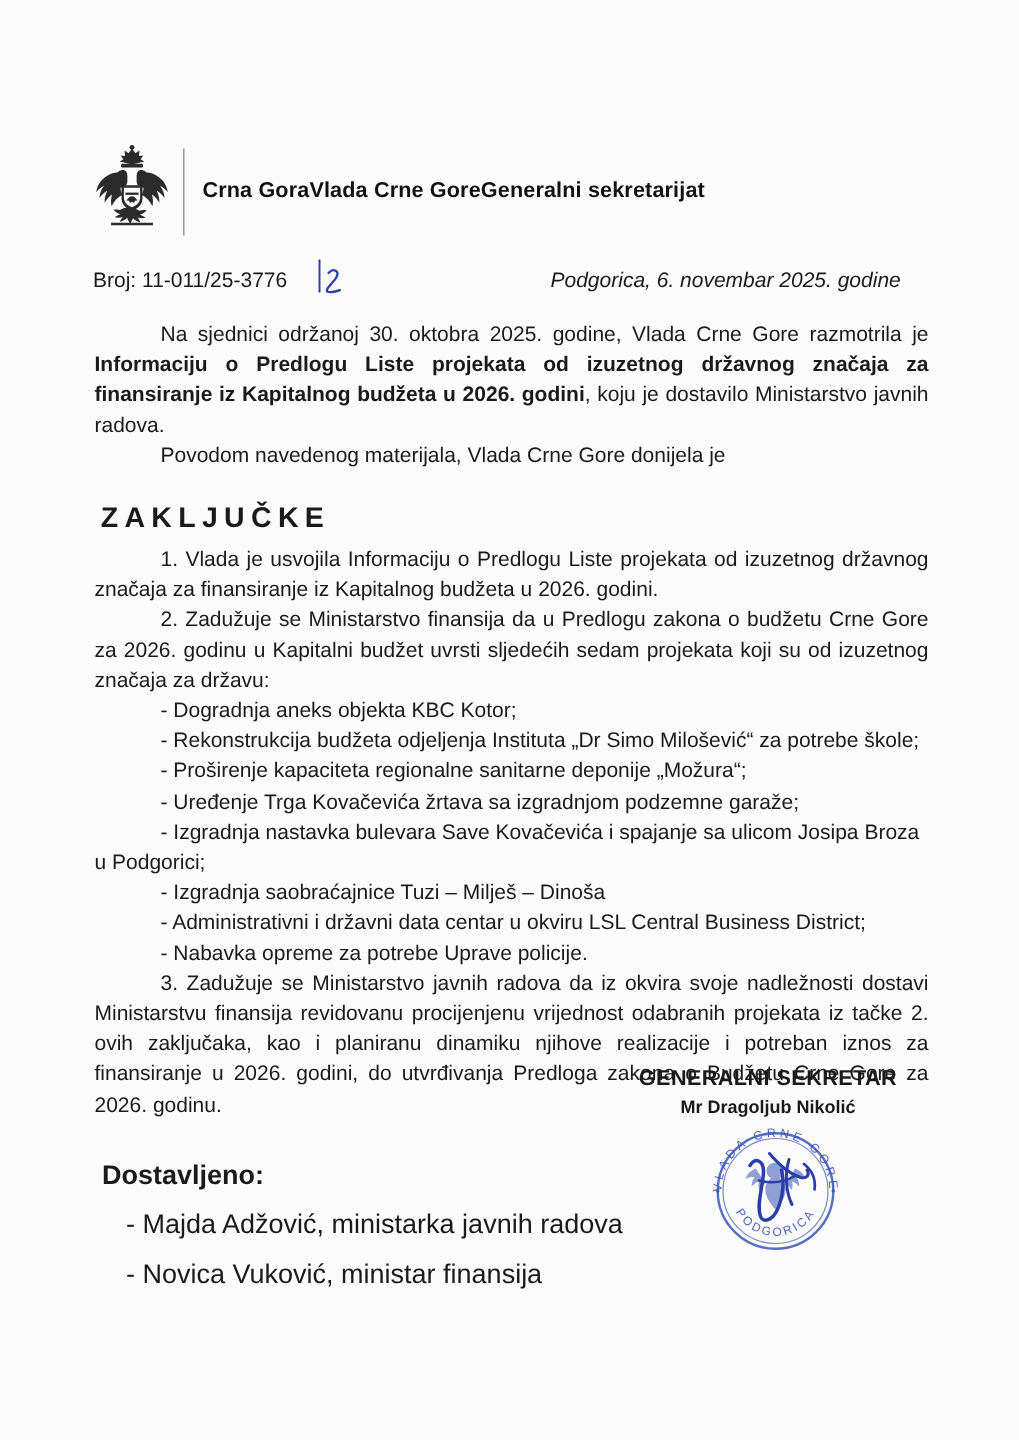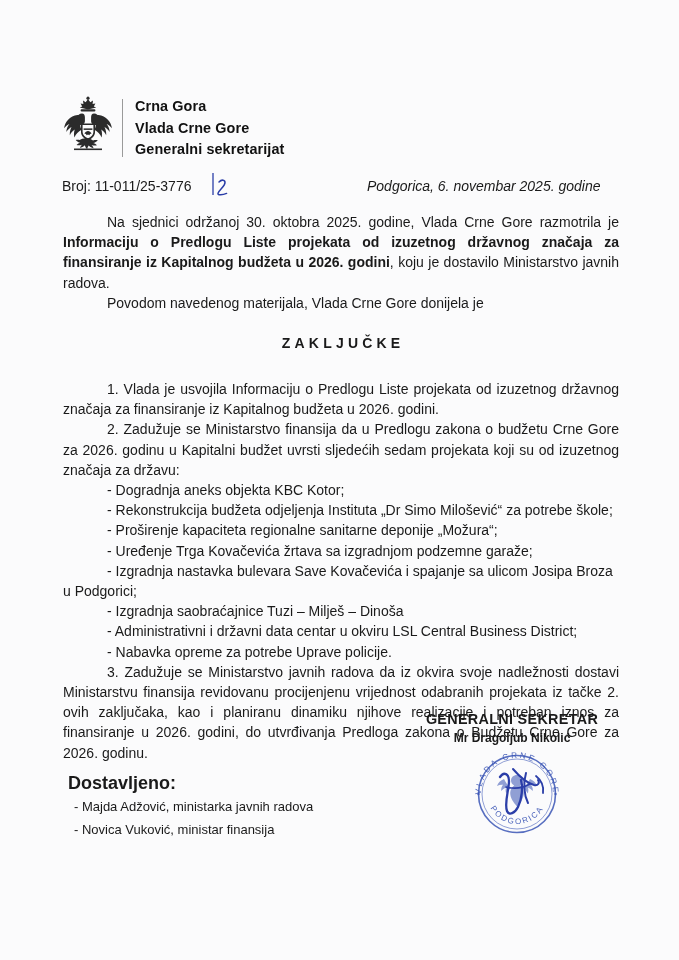--- a/index.html
+++ b/index.html
@@ -35,21 +35,21 @@
   }
   .letterhead-divider {
     width: 1px;
     height: 58px;
     background: #9a9a9a;
     margin: 0 12px 0 8px;
     flex: 0 0 1px;
   }
   .letterhead-lines {
     display: flex;
-    flex-direction: column;
+    flex-direction: row;
     justify-content: center;
   }
   .letterhead-lines span {
     font-size: 14.4px;
     font-weight: bold;
     line-height: 21.5px;
     letter-spacing: 0.1px;
     color: #111111;
     white-space: nowrap;
   }
@@ -100,23 +100,23 @@
     font-size: 14px;
     line-height: 20.2px;
     text-align: justify;
     text-justify: inter-word;
     margin: 0;
   }
   .para.indent { text-indent: 44px; }
   .para b, .para strong { font-weight: bold; }
 
   .heading {
-    margin: 22px 0 28px 0;
-    text-align: center;
-    font-size: 14px;
+    margin: 22px 0 5px 0;
+    text-align: left;
+    font-size: 19px;
     font-weight: bold;
     letter-spacing: 4.2px;
     text-indent: 4.2px;
   }
 
   .bullet {
     font-size: 14px;
     line-height: 20.2px;
     margin: 0;
     text-align: left;
@@ -161,23 +161,23 @@
     top: 775px;
     width: 400px;
   }
   .footer-title {
     font-size: 18px;
     font-weight: bold;
     line-height: 17px;
     margin: 0 0 1px 0;
   }
   .footer-item {
-    font-size: 13px;
+    font-size: 18px;
     line-height: 17px;
-    margin: 6px;
+    margin: 16px;
     color: #1a1a1a;
   }
 </style>
 </head>
 <body>
 
 <div class="page">
 
   <div class="letterhead">
     <svg class="emblem" viewBox="0 0 52 64">

